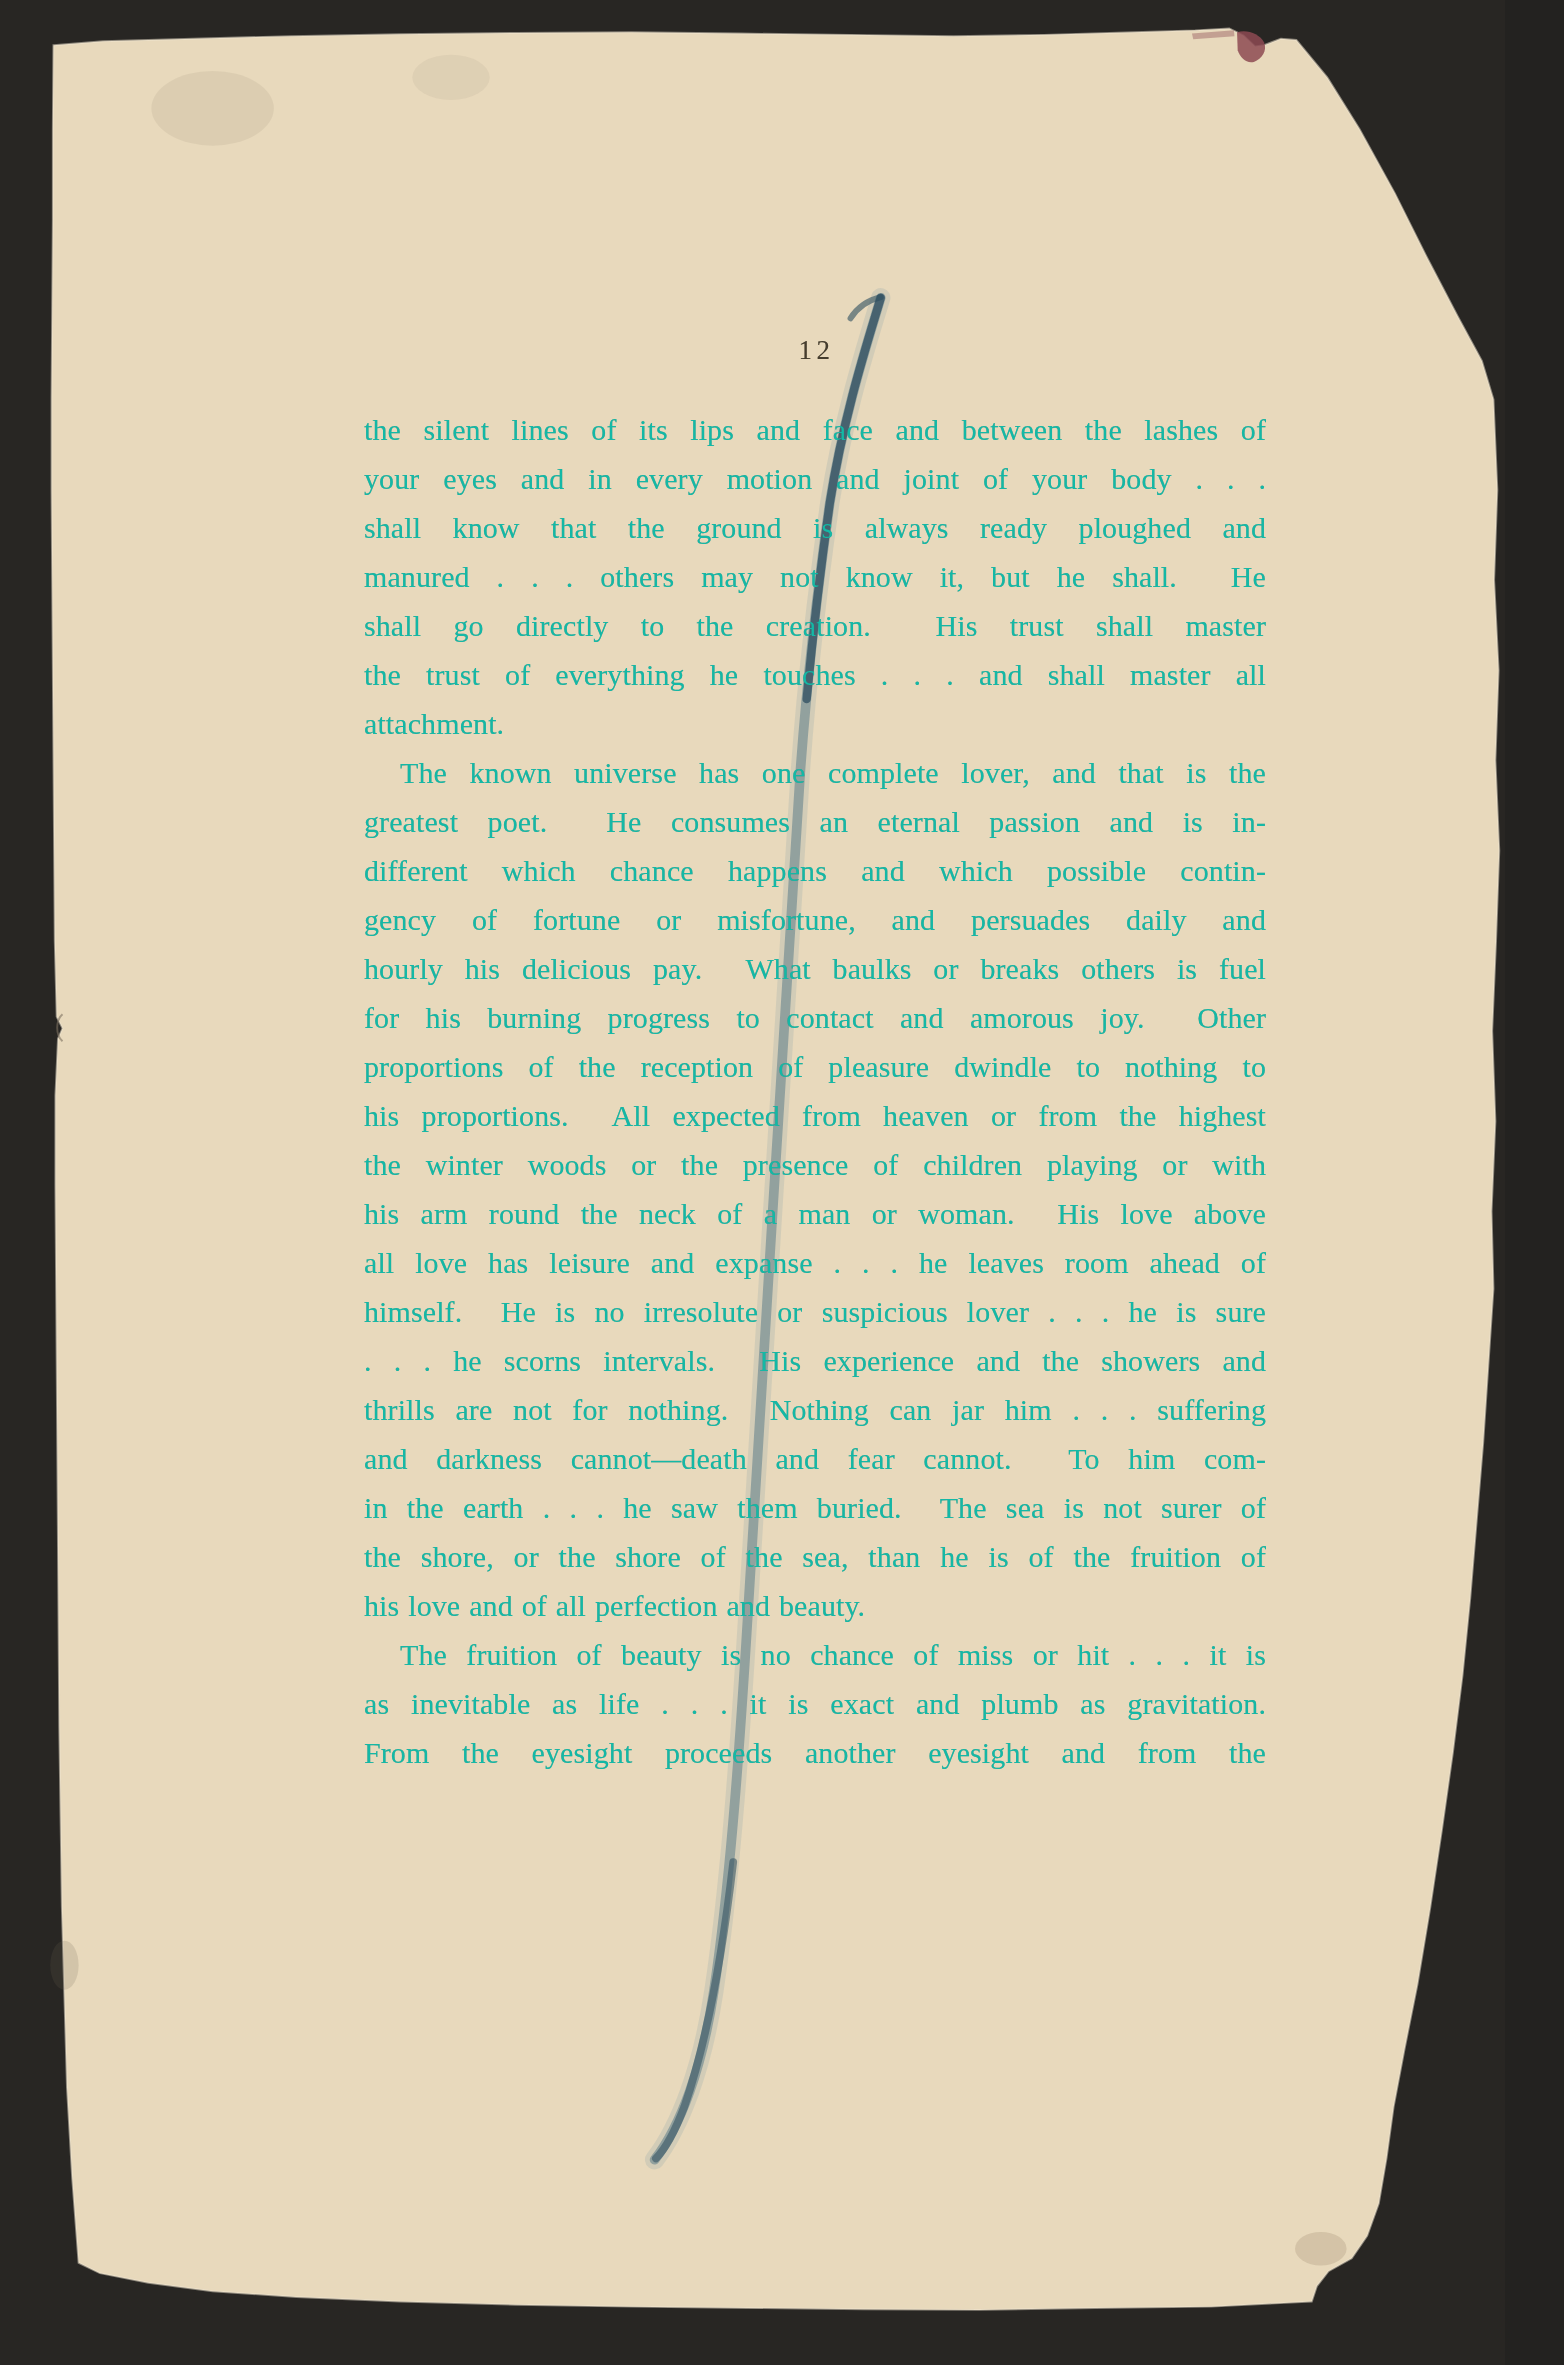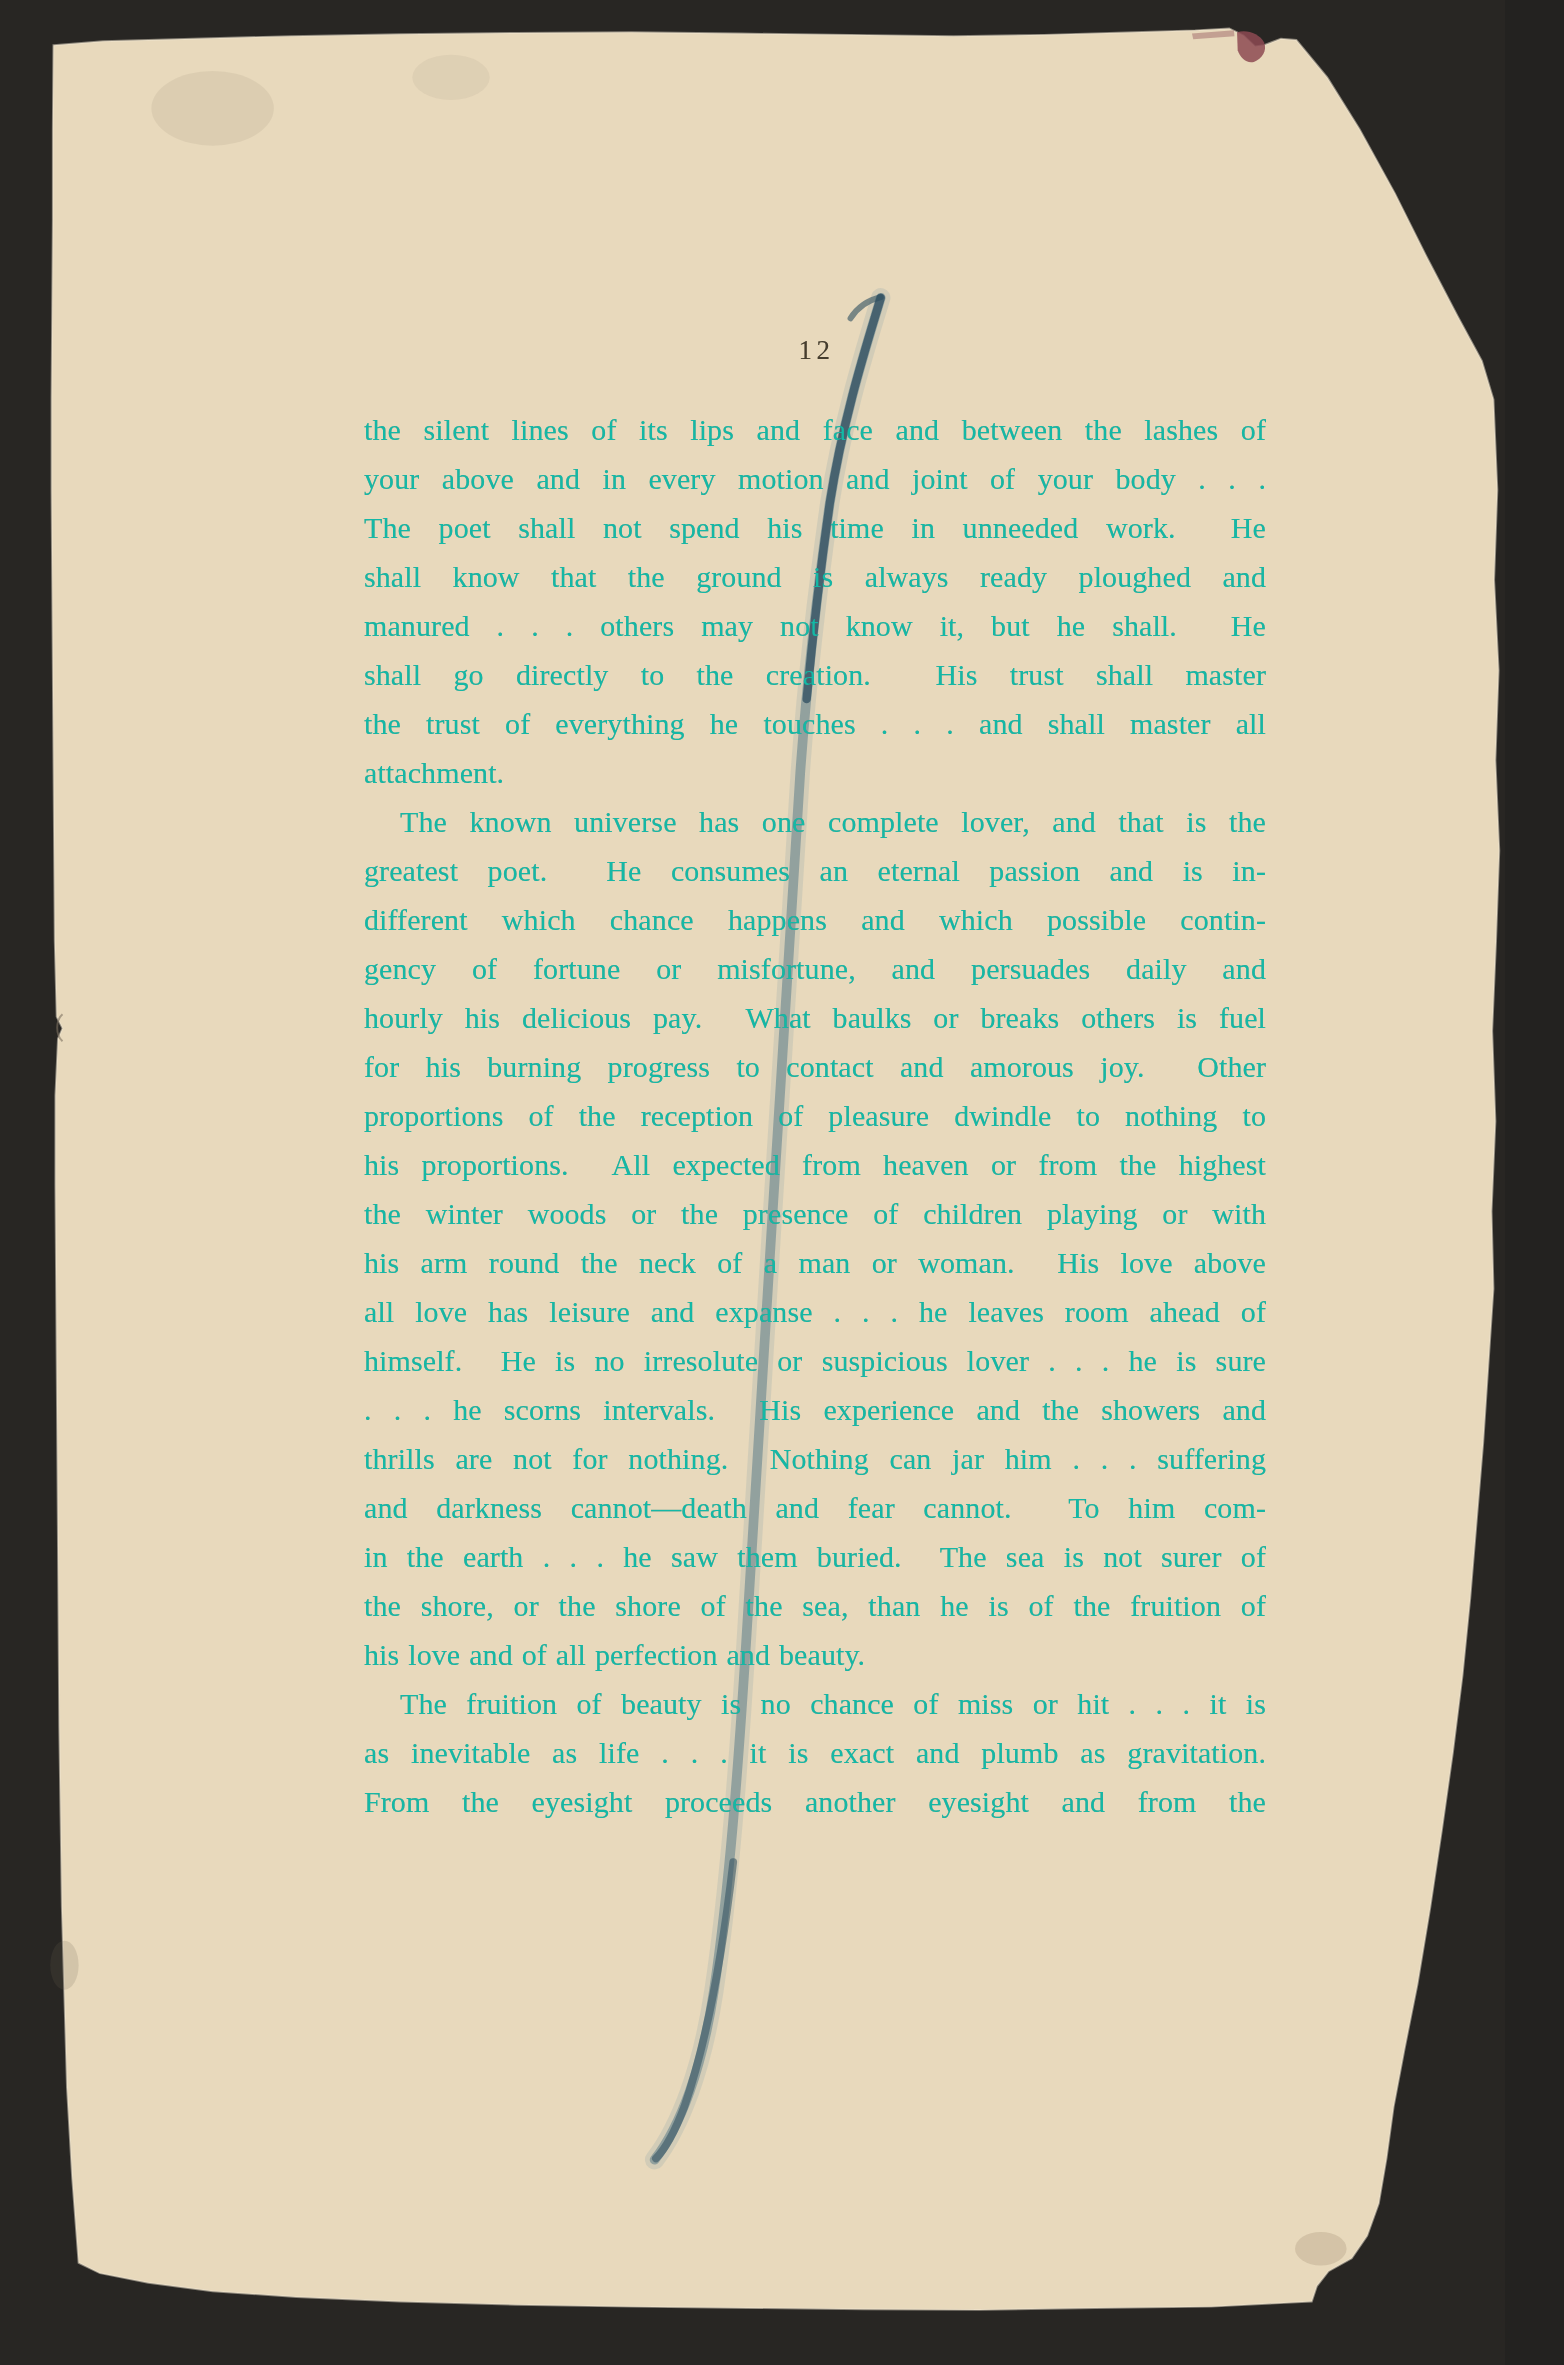--- a/index.html
+++ b/index.html
@@ -109,22 +109,21 @@
          C 1967 78, 1959 92, 1946 96
          C 1935 99, 1925 90, 1921 78 Z" fill="#8d4a52"></path>
     <path opacity="0.4" d="M 1850 52 L 1915 47 L 1916 56 L 1852 61 Z" fill="#8d4a52"></path>
   </svg>
 
   <div class="page-number">12</div>
 
   <div class="text-block">
 
   <div class="line">the silent lines of its lips and face and between the lashes of</div>
-      <div class="line">your above and in every motion and joint of your body . . .</div>
-      <div class="line">The poet shall not spend his time in unneeded work.&nbsp; He</div>
+      <div class="line">your eyes and in every motion and joint of your body . . .</div>
       <div class="line">shall know that the ground is always ready ploughed and</div>
       <div class="line">manured . . . others may not know it, but he shall.&nbsp; He</div>
       <div class="line">shall go directly to the creation.&nbsp; His trust shall master</div>
       <div class="line">the trust of everything he touches . . . and shall master all</div>
       <div class="line para-end">attachment.</div>
       <div class="line indent">The known universe has one complete lover, and that is the</div>
       <div class="line">greatest poet.&nbsp; He consumes an eternal passion and is in-</div>
       <div class="line">different which chance happens and which possible contin-</div>
       <div class="line">gency of fortune or misfortune, and persuades daily and</div>
       <div class="line">hourly his delicious pay.&nbsp; What baulks or breaks others is fuel</div>

